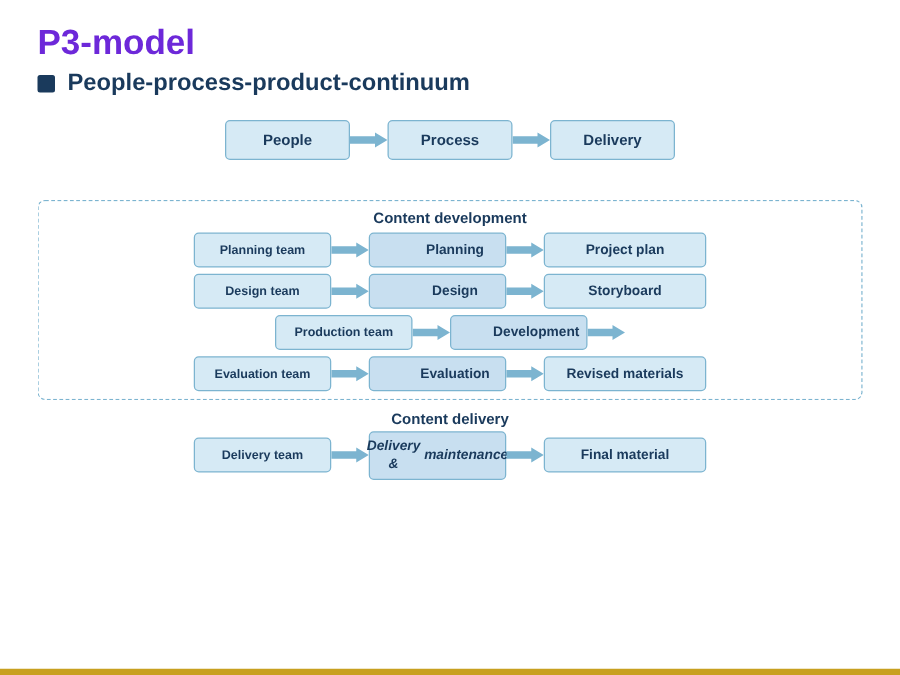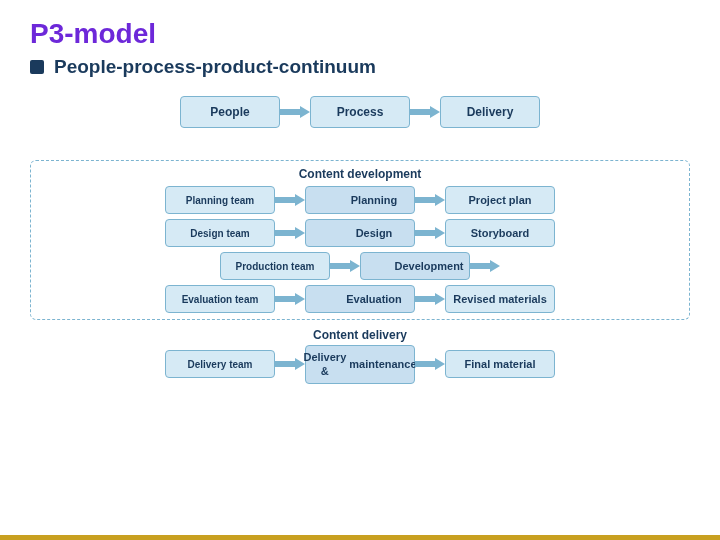--- a/index.html
+++ b/index.html
@@ -120,21 +120,21 @@
       border-radius: 4px;
       display: flex;
       align-items: center;
       justify-content: center;
       text-align: center;
       font-weight: bold;
       color: #1a3a5c;
       padding-left: 28px;
     }
     .box-product {
-      width: 110px;
+      width: 130px;
       height: 28px;
       font-size: 11px;
       background: #d6eaf5;
       border: 1px solid #7cb4d0;
       border-radius: 4px;
       display: flex;
       align-items: center;
       justify-content: center;
       text-align: center;
       font-weight: bold;
@@ -172,20 +172,21 @@
       border-radius: 4px;
       display: flex;
       align-items: center;
       justify-content: center;
       text-align: center;
       font-size: 11px;
       font-weight: bold;
       color: #1a3a5c;
       padding: 4px 6px;
       line-height: 1.3;
+      font-style: italic;
     }
 
     
     .bottom-line {
       position: absolute;
       bottom: 0;
       left: 0;
       width: 100%;
       height: 5px;
       background: #c8a020;

